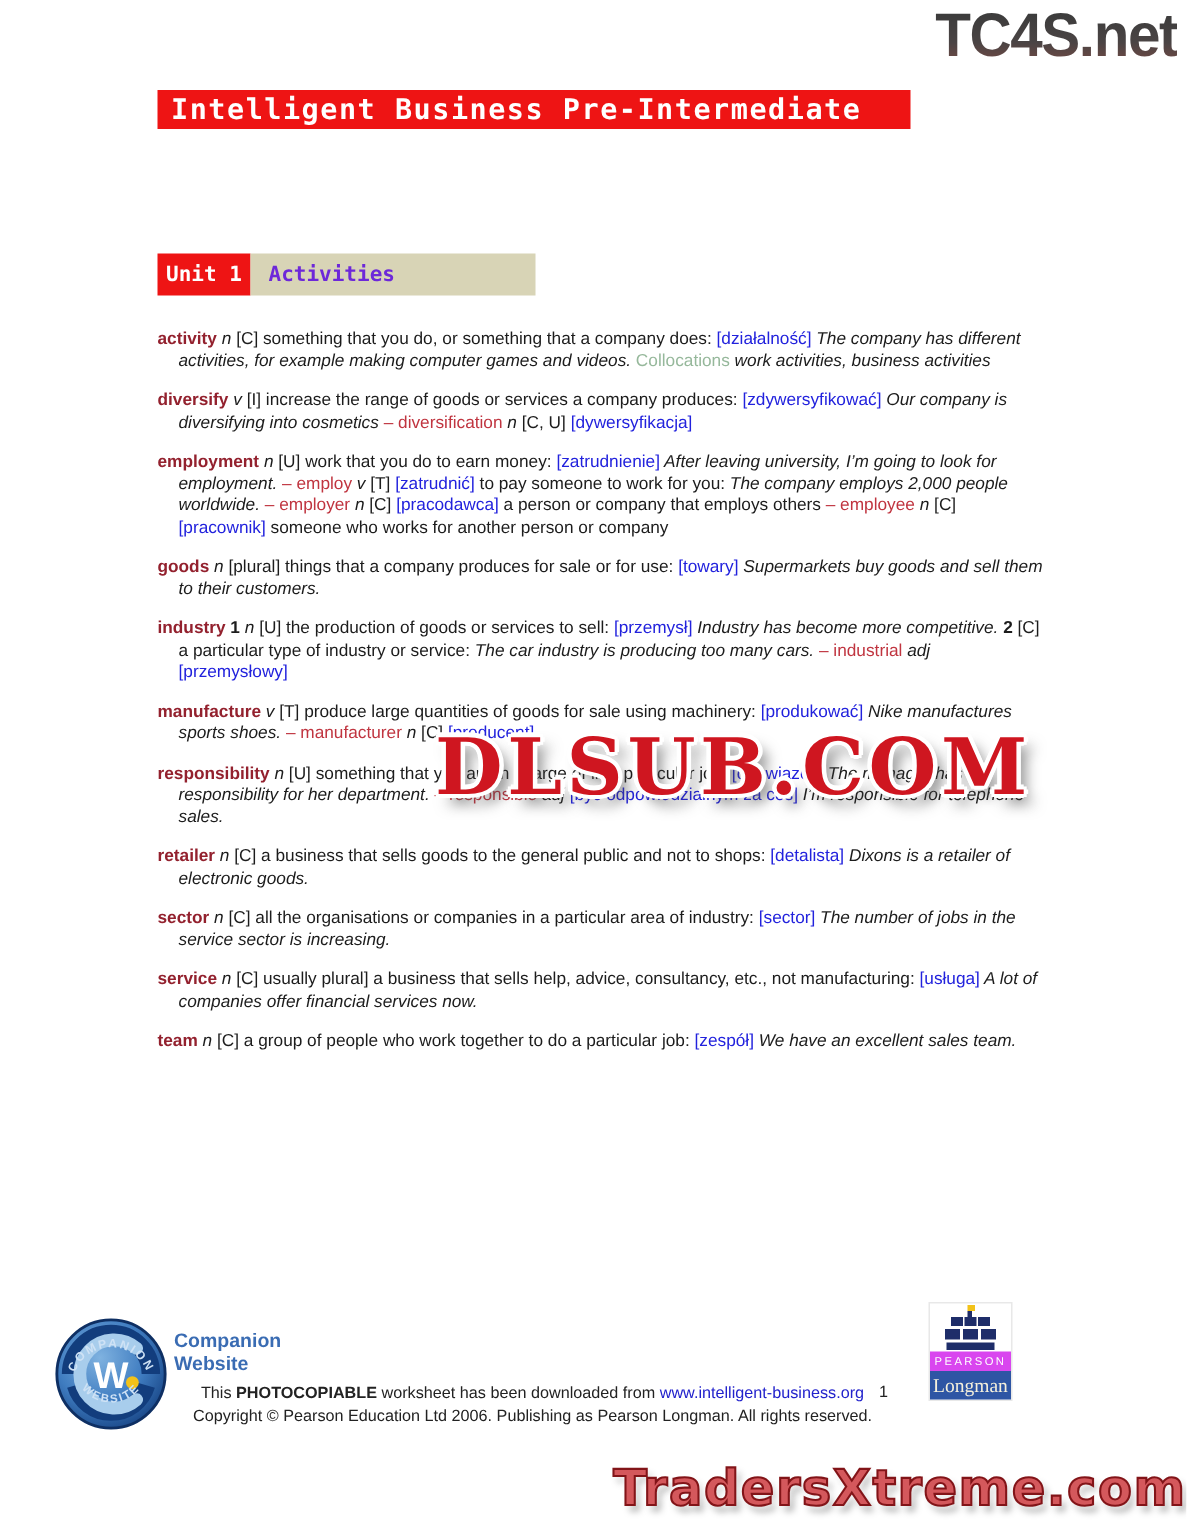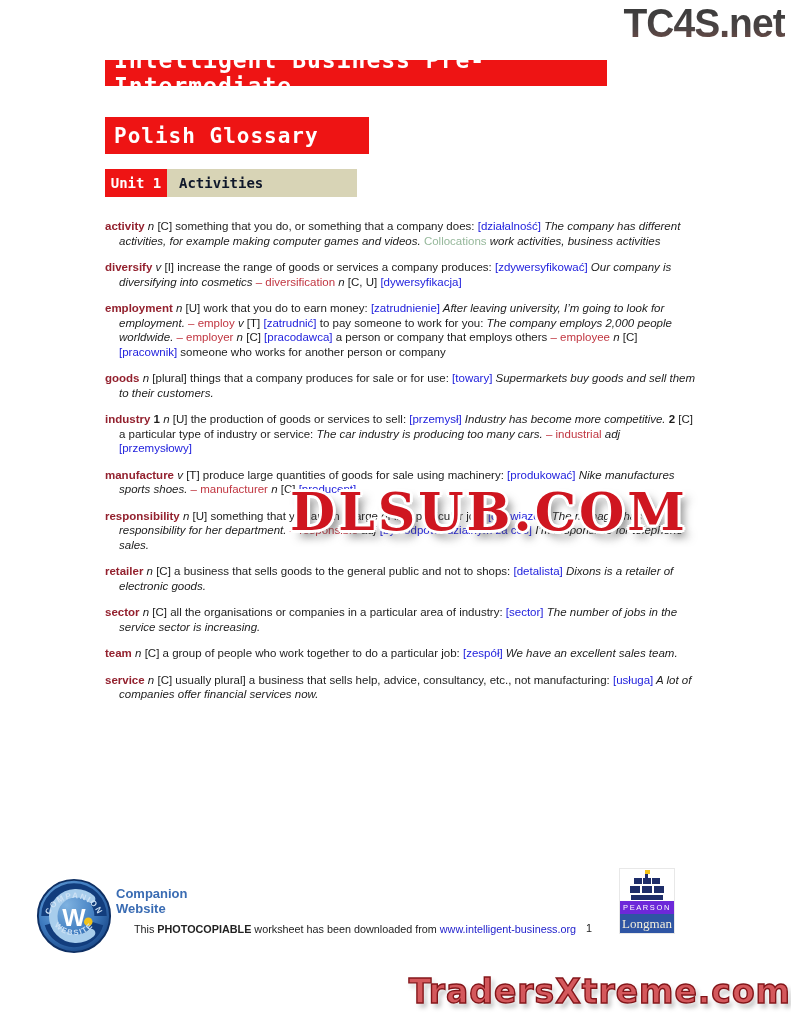--- a/index.html
+++ b/index.html
@@ -18,28 +18,28 @@
                      -3px 0 0 #fff,3px 0 0 #fff,0 -3px 0 #fff,0 3px 0 #fff,
                      6px 7px 9px rgba(70,70,70,.6);}
   .tradersx{position:absolute;right:0;top:972px;z-index:6;
             font-family:"DejaVu Sans",sans-serif;font-weight:800;font-size:33px;letter-spacing:1px;
             color:#d4585c;-webkit-text-stroke:1.4px #821418;
             text-shadow:0 0 5px #fff,0 0 9px #fff,3px 4px 5px rgba(0,0,0,.35);}
 
   
   .banner{position:absolute;left:105px;background:var(--banner_red,#ee1414);color:#fff;
           font-family:"DejaVu Sans Mono",monospace;font-weight:bold;display:flex;align-items:center;}
-  .banner1{top:60px;width:493px;height:26px;font-size:23px;letter-spacing:1px;padding-left:9px;}
+  .banner1{top:60px;width:493px;height:26px;font-size:19px;letter-spacing:1px;padding-left:9px;}
   .banner2{top:117px;width:255px;height:37px;font-size:21px;letter-spacing:1px;padding-left:9px;}
 
   .unitbar{position:absolute;left:105px;top:169px;height:28px;display:flex;
            font-family:"DejaVu Sans Mono",monospace;font-weight:bold;font-size:14px;}
   .unitbox{background:var(--banner_red,#ee1414);color:#fff;width:62px;display:flex;
            align-items:center;justify-content:center;}
-  .unittitle{background:var(--unit_bar_beige,#d8d4b6);color:#0f172a;width:178px;display:flex;
+  .unittitle{background:var(--unit_bar_beige,#d8d4b6);color:#6d28d9;width:178px;display:flex;
              align-items:center;padding-left:12px;text-align:center;}
 
   
   .glossary{position:absolute;left:105px;top:207px;width:590px;font-size:11.5px;line-height:14.5px;}
   .entry{margin:12px 0 9px 0;padding-left:14px;text-indent:-14px;}
   .seg-term{color:var(--term_maroon,#93212e);font-weight:bold;}
   .seg-pos{font-style:italic;}
   .seg-plain{}
   .seg-pl{color:var(--translation_blue,#2222dd);}
   .seg-ex{font-style:italic;}
@@ -56,58 +56,55 @@
   
   .companion{position:absolute;left:36px;top:878px;width:200px;height:78px;}
   .companion svg{position:absolute;left:0;top:0;}
   .companion-label{position:absolute;left:80px;top:8px;color:#3a6cb3;font-weight:bold;
                    font-size:13px;line-height:15px;font-family:"Liberation Sans",sans-serif;}
 
   
   .pearson{position:absolute;left:620px;top:869px;width:54px;height:64px;background:#fff;
            box-shadow:0 0 0 1px #e8e8e8;}
   .pearson .ship{position:relative;height:32px;}
-  .pearson .bar1{height:13px;background:#6d28d9;color:#fff;font-size:7.5px;letter-spacing:1.6px;
+  .pearson .bar1{height:13px;background:#d946ef;color:#fff;font-size:7.5px;letter-spacing:1.6px;
                  display:flex;align-items:center;justify-content:center;font-family:"Liberation Sans",sans-serif;}
   .pearson .bar2{height:19px;background:#2e55a4;color:#f5f0dc;font-size:13px;
                  display:flex;align-items:center;justify-content:center;
                  font-family:"Liberation Serif",serif;}
 </style>
 </head>
 <body style="--banner_red: #ee1414; --unit_bar_beige: #d8d4b6; --term_maroon: #93212e; --derived_red: #c03540; --translation_blue: #2222dd; --collocation_green: #96b89b; --link_blue: #2222cc; --watermark_red: #cf1620;">
 
 <div class="page">
 
   <div class="tc4s">TC4S.net</div>
 
   <div class="banner banner1">
     <span>Intelligent Business Pre-Intermediate</span>
   </div>
 
-  <div class="banner banner2">
-    <span>Polish Glossary</span>
-  </div>
 
   <div class="unitbar">
     <div class="unitbox">Unit 1</div>
     <div class="unittitle">Activities</div>
   </div>
 
   <div class="glossary">
       <p class="entry"><span class="seg-term">activity</span><span class="seg-pos"> n</span><span class="seg-plain"> [C] something that you do, or something that a company does: </span><span class="seg-pl">[działalność]</span><span class="seg-ex"> The company has different activities, for example making computer games and videos.</span><span class="seg-colloc"> Collocations</span><span class="seg-ex"> work activities, business activities</span></p>
       <p class="entry"><span class="seg-term">diversify</span><span class="seg-pos"> v</span><span class="seg-plain"> [I] increase the range of goods or services a company produces: </span><span class="seg-pl">[zdywersyfikować]</span><span class="seg-ex"> Our company is diversifying into cosmetics</span><span class="seg-deriv"> – diversification</span><span class="seg-pos"> n</span><span class="seg-plain"> [C, U] </span><span class="seg-pl">[dywersyfikacja]</span></p>
       <p class="entry"><span class="seg-term">employment</span><span class="seg-pos"> n</span><span class="seg-plain"> [U] work that you do to earn money: </span><span class="seg-pl">[zatrudnienie]</span><span class="seg-ex"> After leaving university, I’m going to look for employment.</span><span class="seg-deriv"> – employ</span><span class="seg-pos"> v</span><span class="seg-plain"> [T] </span><span class="seg-pl">[zatrudnić]</span><span class="seg-plain"> to pay someone to work for you: </span><span class="seg-ex">The company employs 2,000 people worldwide.</span><span class="seg-deriv"> – employer</span><span class="seg-pos"> n</span><span class="seg-plain"> [C] </span><span class="seg-pl">[pracodawca]</span><span class="seg-plain"> a person or company that employs others</span><span class="seg-deriv"> – employee</span><span class="seg-pos"> n</span><span class="seg-plain"> [C] </span><span class="seg-pl">[pracownik]</span><span class="seg-plain"> someone who works for another person or company</span></p>
       <p class="entry"><span class="seg-term">goods</span><span class="seg-pos"> n</span><span class="seg-plain"> [plural] things that a company produces for sale or for use: </span><span class="seg-pl">[towary]</span><span class="seg-ex"> Supermarkets buy goods and sell them to their customers.</span></p>
       <p class="entry"><span class="seg-term">industry</span><span class="seg-num"> 1</span><span class="seg-pos"> n</span><span class="seg-plain"> [U] the production of goods or services to sell: </span><span class="seg-pl">[przemysł]</span><span class="seg-ex"> Industry has become more competitive.</span><span class="seg-num"> 2</span><span class="seg-plain"> [C] a particular type of industry or service: </span><span class="seg-ex">The car industry is producing too many cars.</span><span class="seg-deriv"> – industrial</span><span class="seg-pos"> adj</span><span class="seg-plain"> </span><span class="seg-pl">[przemysłowy]</span></p>
       <p class="entry"><span class="seg-term">manufacture</span><span class="seg-pos"> v</span><span class="seg-plain"> [T] produce large quantities of goods for sale using machinery: </span><span class="seg-pl">[produkować]</span><span class="seg-ex"> Nike manufactures sports shoes.</span><span class="seg-deriv"> – manufacturer</span><span class="seg-pos"> n</span><span class="seg-plain"> [C] </span><span class="seg-pl">[producent]</span></p>
       <p class="entry"><span class="seg-term">responsibility</span><span class="seg-pos"> n</span><span class="seg-plain"> [U] something that you are in charge of in a particular job: </span><span class="seg-pl">[obowiązek]</span><span class="seg-ex"> The manager has responsibility for her department.</span><span class="seg-deriv"> – responsible</span><span class="seg-pos"> adj</span><span class="seg-plain"> </span><span class="seg-pl">[być odpowiedzialnym za coś]</span><span class="seg-ex"> I’m responsible for telephone sales.</span></p>
       <p class="entry"><span class="seg-term">retailer</span><span class="seg-pos"> n</span><span class="seg-plain"> [C] a business that sells goods to the general public and not to shops: </span><span class="seg-pl">[detalista]</span><span class="seg-ex"> Dixons is a retailer of electronic goods.</span></p>
       <p class="entry"><span class="seg-term">sector</span><span class="seg-pos"> n</span><span class="seg-plain"> [C] all the organisations or companies in a particular area of industry: </span><span class="seg-pl">[sector]</span><span class="seg-ex"> The number of jobs in the service sector is increasing.</span></p>
+      <p class="entry"><span class="seg-term">service</span><span class="seg-pos"> n</span><span class="seg-plain"> [C] usually plural] a business that sells help, advice, consultancy, etc., not manufacturing: </span><span class="seg-pl">[usługa]</span><span class="seg-ex"> A lot of companies offer financial services now.</span></p>
       <p class="entry"><span class="seg-term">team</span><span class="seg-pos"> n</span><span class="seg-plain"> [C] a group of people who work together to do a particular job: </span><span class="seg-pl">[zespół]</span><span class="seg-ex"> We have an excellent sales team.</span></p>
-      <p class="entry"><span class="seg-term">service</span><span class="seg-pos"> n</span><span class="seg-plain"> [C] usually plural] a business that sells help, advice, consultancy, etc., not manufacturing: </span><span class="seg-pl">[usługa]</span><span class="seg-ex"> A lot of companies offer financial services now.</span></p>
     </div>
 
   <div class="dlsub">DLSUB.COM</div>
 
   <div class="companion">
     <svg width="76" height="76" viewBox="0 0 80 80">
       <defs>
         <radialGradient id="badge" cx="40%" cy="35%" r="75%">
           <stop offset="0%" stop-color="#7fb2e0"></stop>
           <stop offset="55%" stop-color="#3f7cc0"></stop>
@@ -150,18 +147,19 @@
       </svg>
     </div>
     <div class="bar1">PEARSON</div>
     <div class="bar2">Longman</div>
   </div>
 
   <div class="footer">
     <div>
       <span>This </span><b>PHOTOCOPIABLE</b><span> worksheet has been downloaded from </span><span class="weblink">www.intelligent-business.org</span>
     </div>
+    <div>Copyright © Pearson Education Ltd 2006. Publishing as Pearson Longman. All rights reserved.</div>
   </div>
   <div class="pagenum">1</div>
 
   <div class="tradersx">TradersXtreme.com</div>
 
 </div>
 
 </body></html>

